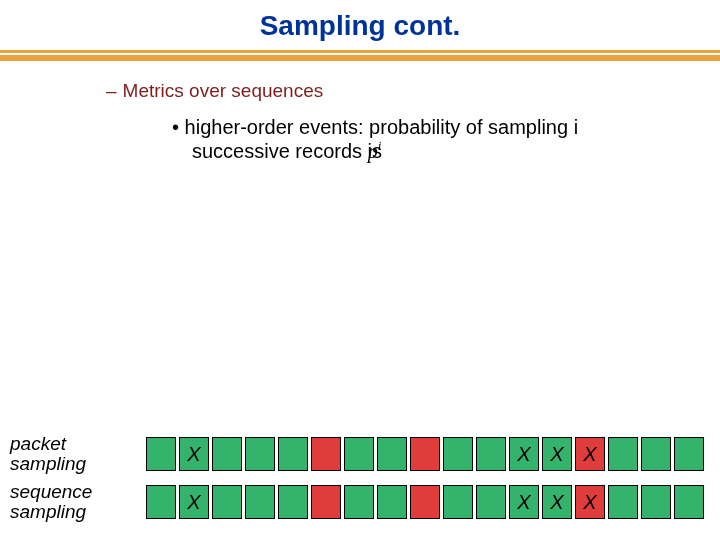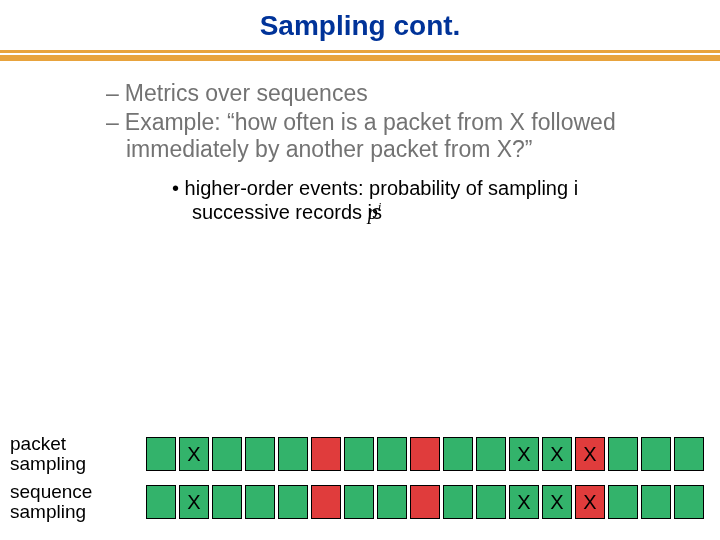--- a/index.html
+++ b/index.html
@@ -5,29 +5,29 @@
   * { box-sizing: border-box; margin: 0; padding: 0; }
   html, body { width: 720px; height: 540px; font-family: Verdana, Geneva, sans-serif; background: #fff; }
   .slide { width: 720px; height: 540px; position: relative; padding: 10px 0 0 0; }
   .title { text-align: center; color: #003399; font-weight: bold; font-size: 28px; margin-bottom: 8px; }
   .rule { position: relative; height: 12px; margin-bottom: 18px; }
   .rule .bar1 { position: absolute; left: 0; right: 0; top: 0; height: 3px; background: #E8A33D; }
   .rule .bar2 { position: absolute; left: 0; right: 0; top: 5px; height: 6px; background: #E8A33D; }
   .content { padding: 0 38px 0 60px; color: #000; }
   .b1 { font-size: 27px; color: #002B7F; margin-bottom: 6px; }
   .b1 .dot { color: #002B7F; margin-right: 8px; }
-  .b2 { font-size: 23px; color: #737373; margin: 2px 0 2px 46px; line-height: 1.18; }
+  .b2 { font-size: 19px; color: #7f1d1d; margin: 2px 0 2px 46px; line-height: 1.18; }
   .b2 .dash { margin-right: 6px; }
   .b2wrap { margin-left: 66px; text-indent: -20px; }
   .b3group { margin: 14px 7px 0 112px; }
   .b3 { font-size: 20px; color: #000; line-height: 1.18; margin: 2px 0; }
   .b3wrap { margin-left: 20px; text-indent: -20px; }
   .pi { font-style: italic; font-family: 'Times New Roman', serif; font-size: 20px; position: relative; display: inline-block; padding-right: 10px; }
   .pi sup { font-style: italic; font-size: 13px; position: absolute; top: -2px; right: 0; }
-  .strips { position: absolute; left: 10px; right: 16px; bottom: 20px; }
+  .strips { position: absolute; left: 10px; right: 16px; bottom: 20px; font-style: italic; }
   .row { display: flex; align-items: center; height: 36px; margin-top: 12px; }
   .rowlabel { width: 110px; font-size: 19px; color: #000; line-height: 1.05; }
   .boxes { display: flex; gap: 3px; margin-left: 28px; }
   .cell { width: 30px; height: 34px; border: 1px solid #000; display: flex; align-items: center; justify-content: center; font-size: 20px; font-family: Verdana, sans-serif; }
   .g { background: #33B36B; }
   .r { background: #E03C3C; }
 </style>
 </head>
 <body>
 
@@ -35,23 +35,20 @@
   <div class="title">Sampling cont.</div>
   <div class="rule">
     <div class="bar1"></div>
       <div class="bar2"></div>
   </div>
 
   <div class="content">
 
     <div class="b2 b2wrap">
       <span class="dash">–</span><span>Metrics over sequences</span>
-    </div>
-    <div class="b2 b2wrap">
-      <span class="dash">–</span><span>Example: “how often is a packet from X followed immediately by another packet from X?”</span>
     </div>
 
     <div class="b3group">
       <div class="b3 b3wrap">
         <span>•&nbsp;</span><span>higher-order events: probability of sampling i successive records is </span><span class="pi"><span>p</span><sup>i</sup></span>
       </div>
     </div>
   </div>
 
   <div class="strips">

